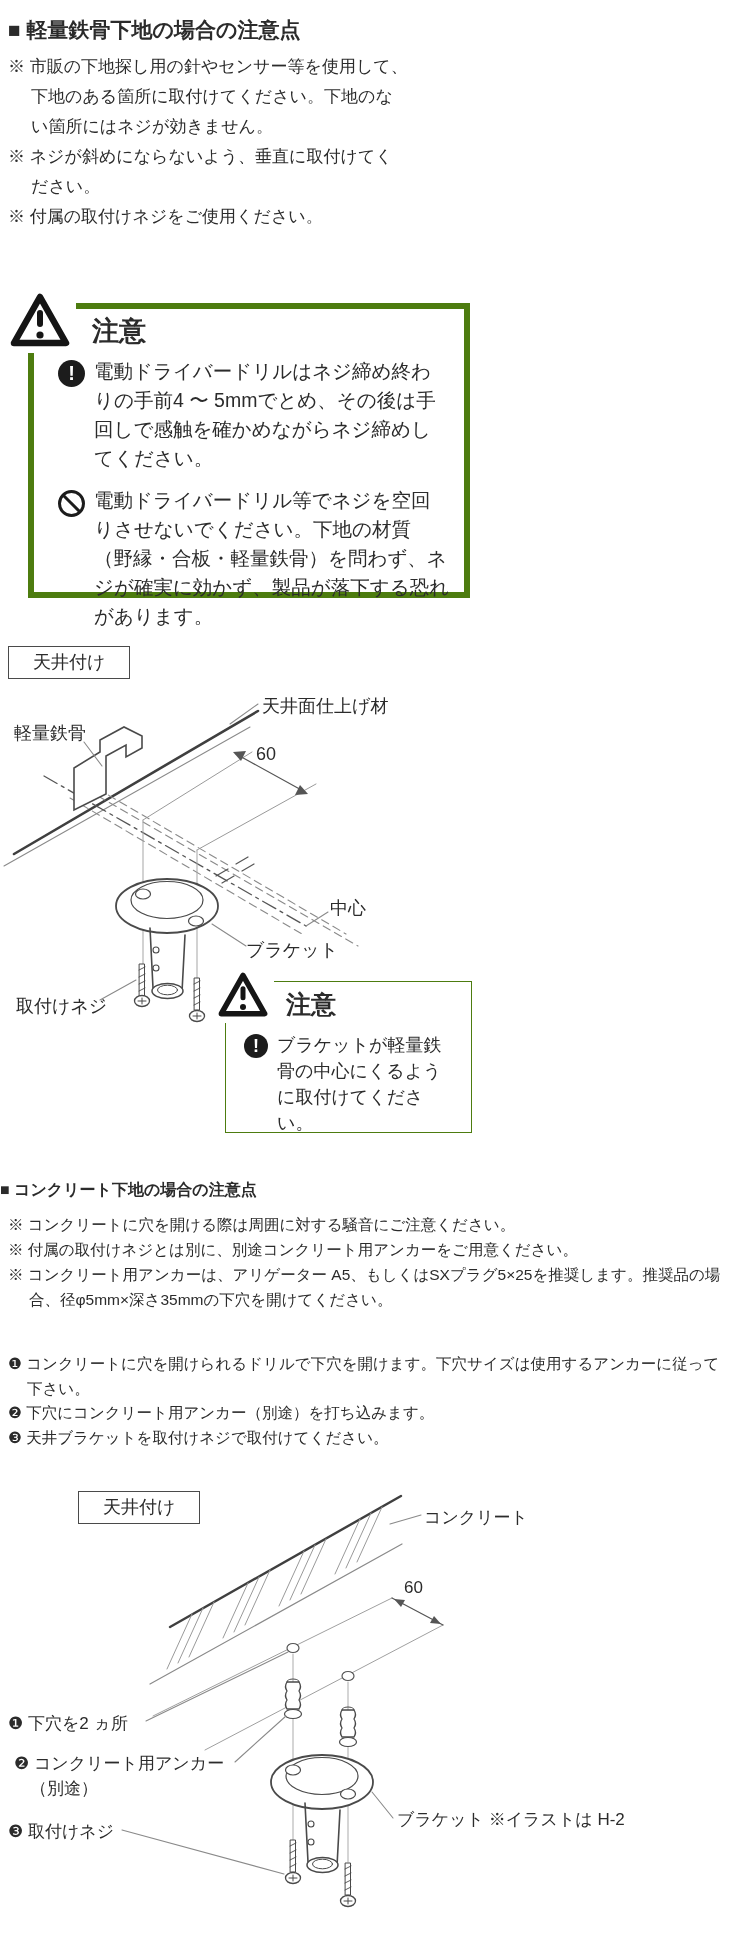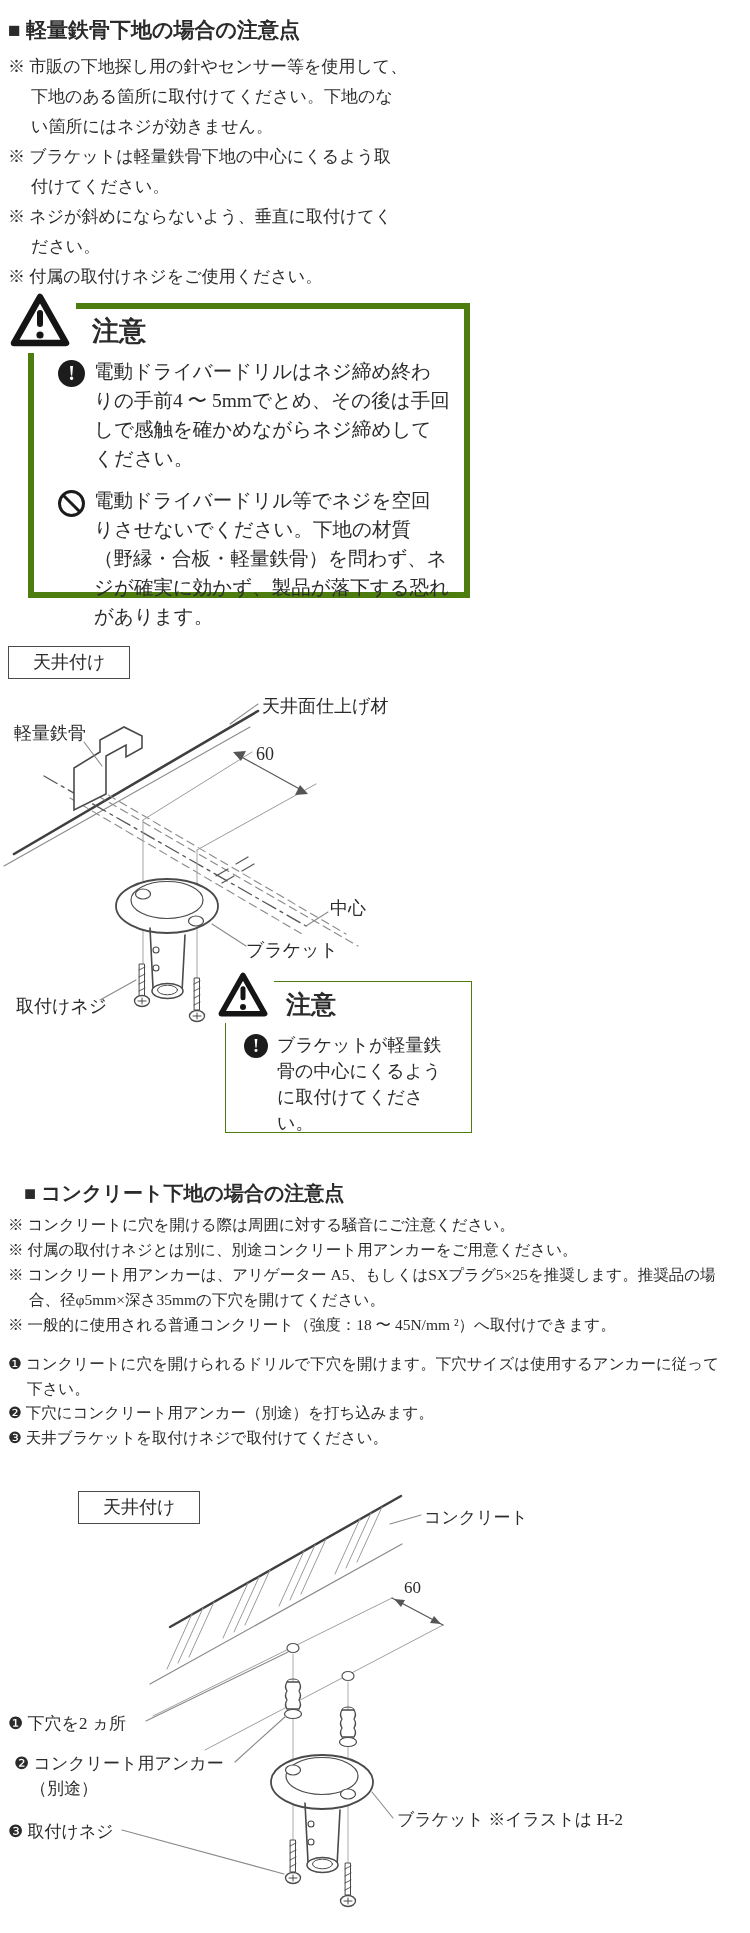--- a/index.html
+++ b/index.html
@@ -1,17 +1,17 @@
 <!DOCTYPE html>
 <html><head>
 <meta charset="utf-8">
 <style>
   html,body{margin:0;padding:0;background:#fff}
   .page{position:relative;width:750px;height:1933px;background:#fff;
-        font-family:Liberation Serif, serif;color:#2b2b2b;overflow:hidden}
+        font-family:Liberation Sans, sans-serif;color:#2b2b2b;overflow:hidden}
   .abs{position:absolute}
   .sec-title{font-weight:700;white-space:nowrap}
   #title1{left:8px;top:16px;font-size:21px}
   #bullets1{left:8px;top:52px;width:400px;font-size:17px;line-height:30px}
   .bullet{padding-left:23px;text-indent:-23px}
   
   .cbox{border:6px solid #4d7c0f;box-sizing:border-box;background:#fff}
   #cbox1{left:28px;top:303px;width:442px;height:295px}
   .tri-wrap{position:absolute;background:#fff;padding:2px 6px 2px 2px}
   #cbox1 .tri-wrap{left:-26px;top:-18px}
@@ -38,21 +38,21 @@
   #d1-dim{left:256px;top:56px}
   #d1-center{left:330px;top:208px}
   #d1-bracket{left:246px;top:250px}
   #d1-screw{left:16px;top:306px}
   #cbox2{left:225px;top:981px;width:247px;height:152px;border-width:1.5px}
   #cbox2 .tri-wrap{left:-10px;top:-12px}
   #cbox2 .caution-head{left:60px;top:6px;font-size:25px}
   #cbox2 .citems{left:18px;right:6px;top:50px}
   #cbox2 .icon-excl{width:24px;height:24px;font-size:18px;line-height:24px;margin-top:2px}
   #cbox2 .ctext{font-size:18px;line-height:26px;width:172px}
-  #title2{left:24px;top:1180px;font-size:20px}
+  #title2{left:0;top:1180px;font-size:16px}
   #bullets2{left:8px;top:1212px;width:722px;font-size:15.5px;line-height:25px}
   #bullets2 .bullet{padding-left:21px;text-indent:-21px}
   #steps{left:8px;top:1352px;width:712px;font-size:15.5px;line-height:24.5px}
   .step{padding-left:19px;text-indent:-19px}
   #tag2{left:78px;top:1491px}
   #diagram2{left:0;top:1490px;width:616px;height:443px}
   #diagram2 .dlabel{font-size:17px}
   #d2-concrete{left:424px;top:16px}
   #d2-dim{left:404px;top:88px}
   #d2-holes{left:8px;top:222px}
@@ -63,21 +63,20 @@
 </style>
 </head>
 <body>
 
 <div class="page">
 
   <div class="abs sec-title" id="title1">■ 軽量鉄骨下地の場合の注意点</div>
 
   <div class="abs" id="bullets1">
     <div class="bullet">※ 市販の下地探し用の針やセンサー等を使用して、下地のある箇所に取付けてください。下地のない箇所にはネジが効きません。</div>
-    <div class="bullet">※ ブラケットは軽量鉄骨下地の中心にくるよう取付けてください。</div>
     <div class="bullet">※ ネジが斜めにならないよう、垂直に取付けてください。</div>
     <div class="bullet">※ 付属の取付けネジをご使用ください。</div>
   </div>
 
   <div class="abs cbox" id="cbox1">
     <div class="tri-wrap">
       <svg width="60" height="54" viewBox="0 0 60 54">
         <path d="M30 4 L56 50 L4 50 Z" fill="#fff" stroke="#151515" stroke-width="6.5" stroke-linejoin="round"></path>
         <rect x="27" y="17" width="6" height="17" rx="3" fill="#151515"></rect>
         <circle cx="30" cy="42" r="3.6" fill="#151515"></circle>
@@ -180,21 +179,20 @@
       </div>
     </div>
   </div>
 
   <div class="abs sec-title" id="title2">■ コンクリート下地の場合の注意点</div>
 
   <div class="abs" id="bullets2">
     <div class="bullet">※ コンクリートに穴を開ける際は周囲に対する騒音にご注意ください。</div>
     <div class="bullet">※ 付属の取付けネジとは別に、別途コンクリート用アンカーをご用意ください。</div>
     <div class="bullet">※ コンクリート用アンカーは、アリゲーター A5、もしくはSXプラグ5×25を推奨します。推奨品の場合、径φ5mm×深さ35mmの下穴を開けてください。</div>
-    <div class="bullet">※ 一般的に使用される普通コンクリート（強度：18 〜 45N/mm ²）へ取付けできます。</div>
   </div>
 
   <div class="abs" id="steps">
     <div class="step">❶ コンクリートに穴を開けられるドリルで下穴を開けます。下穴サイズは使用するアンカーに従って下さい。</div>
     <div class="step">❷ 下穴にコンクリート用アンカー（別途）を打ち込みます。</div>
     <div class="step">❸ 天井ブラケットを取付けネジで取付けてください。</div>
   </div>
 
   <div class="abs tag" id="tag2">天井付け</div>
 

